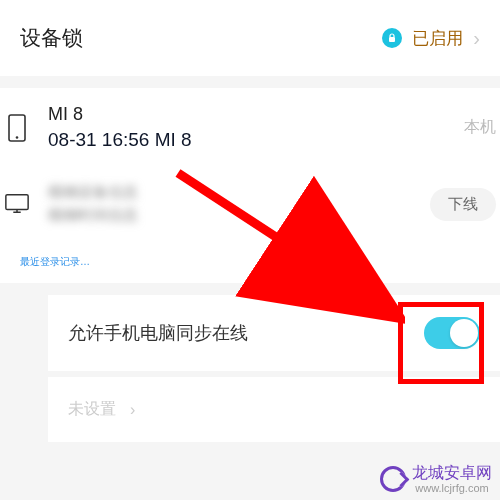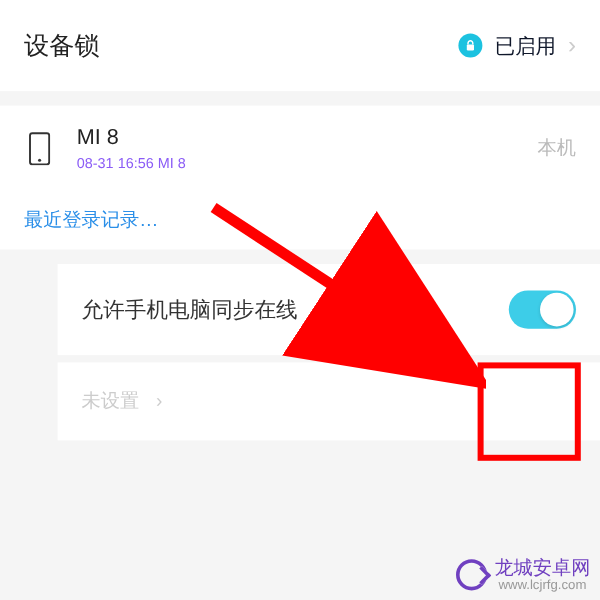--- a/index.html
+++ b/index.html
@@ -18,40 +18,40 @@
       align-items: center;
       justify-content: space-between;
     }
     .header-title { font-size: 21px; color: #222; font-weight: 500; }
     .header-right { display: flex; align-items: center; gap: 10px; }
     .lock-circle {
       width: 20px; height: 20px; border-radius: 50%;
       background: #1cc2e0;
       display: flex; align-items: center; justify-content: center;
     }
-    .status-text { color: #0f172a; font-size: 17px; }
+    .status-text { color: #a16207; font-size: 17px; }
     .chev { color: #ccc; font-size: 20px; }
     .gap { height: 12px; background: #f5f5f5; }
     .device-section { background: #fff; }
     .device-row {
-      display: flex; align-items: center; padding: 16px 20px;
+      display: flex; align-items: center; padding: 16px 4px;
       justify-content: space-between;
     }
     .device-left { display: flex; align-items: center; gap: 18px; }
     .device-icon { width: 26px; height: 26px; display:flex; align-items:center; justify-content:center; }
     .device-info { display: flex; flex-direction: column; gap: 4px; }
     .device-name { font-size: 18px; color: #222; }
-    .device-sub { font-size: 12px; color: #8b5cf6; }
+    .device-sub { font-size: 19px; color: #0f172a; }
     .device-badge { color: #bbb; font-size: 16px; }
     .offline-btn {
       background: #f3f3f3; border-radius: 18px; padding: 7px 18px;
       color: #666; font-size: 15px;
     }
     .blur { filter: blur(4px); color: #888; font-size: 15px; }
-    .recent-link { color: #2b8fe8; font-size: 16px; padding: 14px 20px; background:#fff;}
+    .recent-link { color: #2b8fe8; font-size: 10px; padding: 14px 20px; background:#fff;}
     .setting-row {
       background: #fff; padding: 22px 20px;
       display: flex; align-items: center; justify-content: space-between; margin-left: 48px;
     }
     .setting-label { font-size: 18px; color: #333; }
     .toggle {
       width: 56px; height: 32px; border-radius: 16px;
       background: #3dcde8; position: relative;
     }
     .toggle-knob {
@@ -111,20 +111,35 @@
           </svg>
       </span>
       <div class="device-info">
         <span class="device-name">MI 8</span>
         <span class="device-sub">08-31 16:56 MI 8</span>
       </div>
     </div>
     <span class="device-badge">本机</span>
   </div>
 
+  <div class="device-row">
+    <div class="device-left">
+      <span class="device-icon">
+        <svg width="28" height="24" viewBox="0 0 28 24">
+            <rect x="2" y="2" width="24" height="16" rx="1.5" fill="none" stroke="#333" stroke-width="1.6"></rect>
+            <path d="M10 21 h8 M14 18 v3" stroke="#333" stroke-width="1.6"></path>
+          </svg>
+      </span>
+      <div class="device-info">
+        <span class="device-name blur">模糊设备信息</span>
+        <span class="device-sub blur">模糊时间信息</span>
+      </div>
+    </div>
+    <span class="offline-btn">下线</span>
+  </div>
 
   <div class="recent-link">最近登录记录…</div>
 </div>
 
 <div class="gap"></div>
 
 <div class="setting-row">
   <span class="setting-label">允许手机电脑同步在线</span>
   <div class="toggle">
     <div class="toggle-knob"></div>

